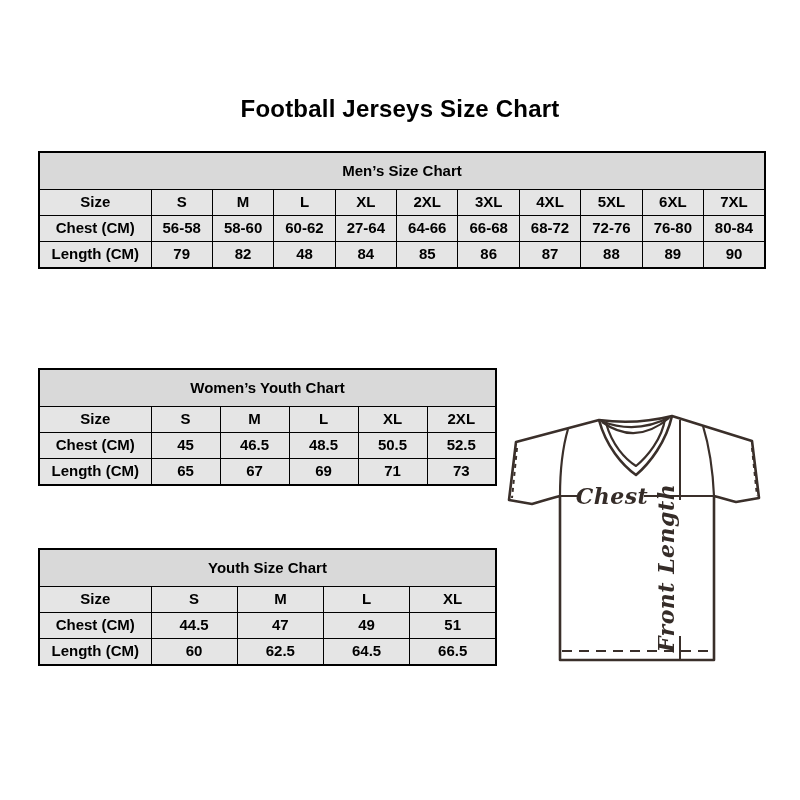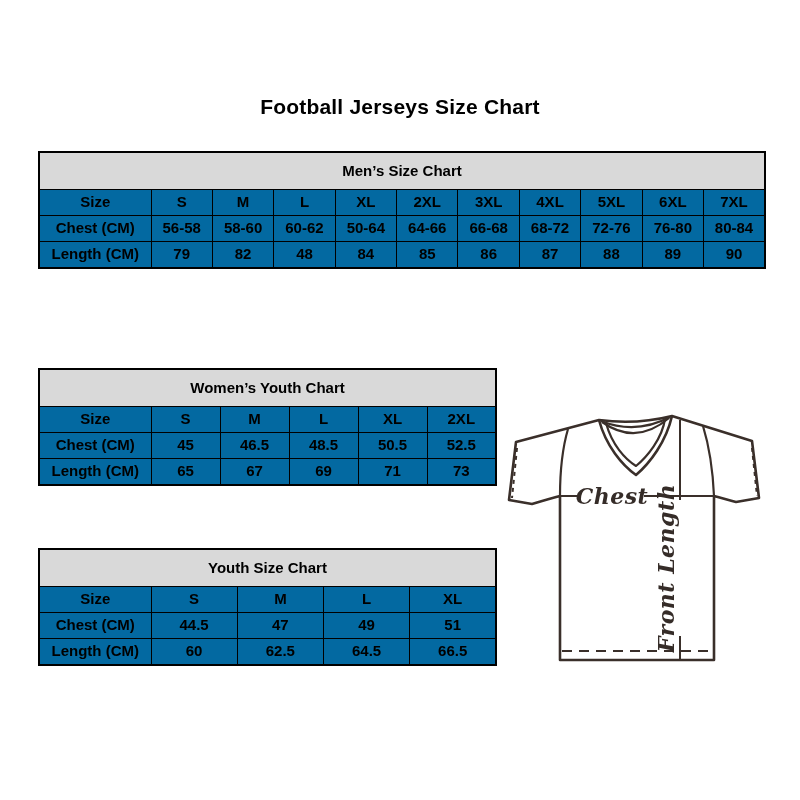--- a/index.html
+++ b/index.html
@@ -3,25 +3,25 @@
 <meta charset="utf-8">
 <style>
   html,body{margin:0;padding:0;}
   body{
     width:800px;height:800px;position:relative;background:#ffffff;
     font-family:"Liberation Sans",sans-serif;color:#000;
     -webkit-font-smoothing:antialiased;
   }
   .page-title{
     position:absolute;left:0;top:95px;width:800px;text-align:center;
-    font-size:21px;font-weight:bold;letter-spacing:0.2px;
+    font-size:24px;font-weight:bold;letter-spacing:0.2px;
   }
   table.size-table{
     position:absolute;border-collapse:collapse;table-layout:fixed;
-    border:2px solid #000;background:#0369a1;
+    border:2px solid #000;background:#e5e5e5;
   }
   table.size-table th,table.size-table td{
     border:1.5px solid #000;text-align:center;vertical-align:middle;
     font-weight:bold;font-size:15px;padding:0;line-height:1.1;
   }
   th.section-header{
     background:#d9d9d9;font-size:17px;height:36px;
   }
   tr.data-row{height:26px;}
   #mens-table{left:38px;top:151px;width:726px;}
@@ -58,21 +58,21 @@
     <td>4XL</td>
     <td>5XL</td>
     <td>6XL</td>
     <td>7XL</td>
   </tr>
   <tr class="data-row">
     <td>Chest (CM)</td>
     <td>56-58</td>
     <td>58-60</td>
     <td>60-62</td>
-    <td>50-64</td>
+    <td>27-64</td>
     <td>64-66</td>
     <td>66-68</td>
     <td>68-72</td>
     <td>72-76</td>
     <td>76-80</td>
     <td>80-84</td>
   </tr>
   <tr class="data-row">
     <td>Length (CM)</td>
     <td>79</td>

